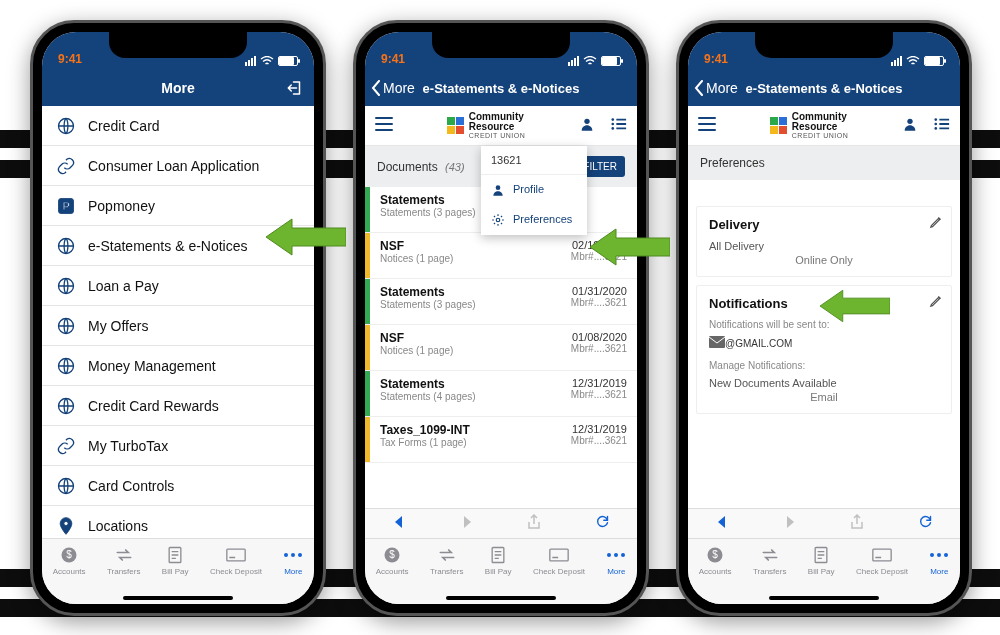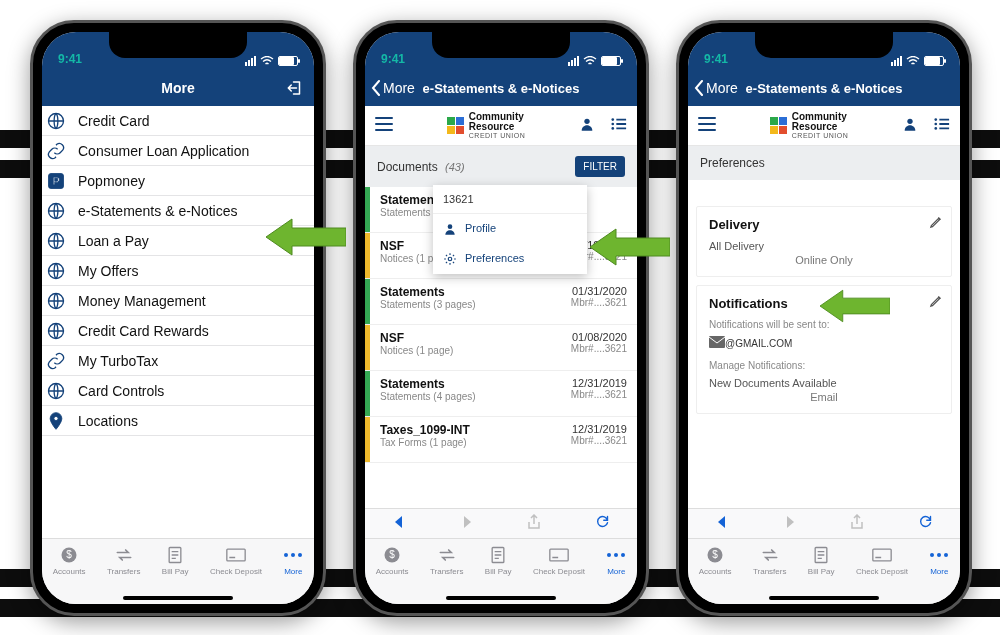--- a/index.html
+++ b/index.html
@@ -34,21 +34,21 @@
     position:relative;
     overflow:hidden;
   }
   .notch {
     position:absolute; top:0; left:50%; transform:translateX(-50%);
     width:138px; height:26px; background:#000;
     border-bottom-left-radius:16px; border-bottom-right-radius:16px;
     z-index:50;
   }
   .statusbar {
-    height:38px; background:#14427a; color:#14b8a6;
+    height:38px; background:#14427a; color:#f97316;
     display:flex; align-items:flex-end; justify-content:space-between;
     padding:0 16px 4px 16px; font-size:12px; font-weight:600;
   }
   .statusbar .right { display:flex; align-items:center; gap:4px; }
   .sig { display:inline-flex; align-items:flex-end; gap:1px; }
   .sig i { width:2px; background:#fff; display:inline-block; }
   .sig i:nth-child(1){height:4px} .sig i:nth-child(2){height:6px}
   .sig i:nth-child(3){height:8px} .sig i:nth-child(4){height:10px}
   .batt { width:20px; height:10px; border:1px solid #fff; border-radius:2px; position:relative; }
   .batt::after{content:"";position:absolute;right:-3px;top:2px;width:2px;height:4px;background:#fff;border-radius:1px;}
@@ -66,21 +66,21 @@
   .navbar .back svg{stroke:#fff;}
   .navbar .exit {
     position:absolute; right:10px; top:0; bottom:0; display:flex; align-items:center; cursor:pointer;
   }
 
   .content { position:absolute; top:74px; bottom:66px; left:0; right:0; overflow:hidden; }
 
   
   .menu-list .row {
     display:flex; align-items:center; gap:12px;
-    padding:0 4px; height:30px;
+    padding:0 14px; height:40px;
     border-bottom:1px solid #e4e4e6; font-size:14px; color:#111;
     background:#fff;
   }
   .menu-list .row .icn { width:20px; height:20px; display:flex; align-items:center; justify-content:center; color:#14427a; }
   .menu-list .row .icn svg{stroke:#14427a; fill:none;}
 
   
   .toolbar {
     height:40px; display:flex; align-items:center; justify-content:space-between;
     padding:0 10px; border-bottom:1px solid #e6e6e6;
@@ -118,23 +118,23 @@
   .doc.yellow .bar{background:#efb92b;}
   .doc .body{flex:1;display:flex;justify-content:space-between;padding:6px 10px;}
   .doc .l .t1{font-size:12px;font-weight:700;color:#111;}
   .doc .l .t2{font-size:10px;color:#888;}
   .doc .r{text-align:right;}
   .doc .r .d1{font-size:11px;color:#333;}
   .doc .r .d2{font-size:10px;color:#888;}
 
   
   .dropdown {
-    position:absolute; top:0; right:50px; width:154px;
+    position:absolute; top:0; right:50px; width:106px;
     background:#fff; box-shadow:0 3px 10px rgba(0,0,0,.25);
-    z-index:30; font-size:11px;margin-top:39px;
+    z-index:30; font-size:11px;
   }
   .dropdown .dhead{padding:8px 10px;color:#333;border-bottom:1px solid #eee;font-size:11px;}
   .dropdown .ditem{display:flex;align-items:flex-start;gap:8px;padding:8px 10px;color:#14427a;cursor:pointer;}
   .dropdown .ditem svg{fill:#14427a;}
 
   
   .pref-card {
     background:#fff; margin:8px; border:1px solid #eee; border-radius:2px;
     padding:10px 12px; font-size:11px; color:#333; position:relative;
   }

